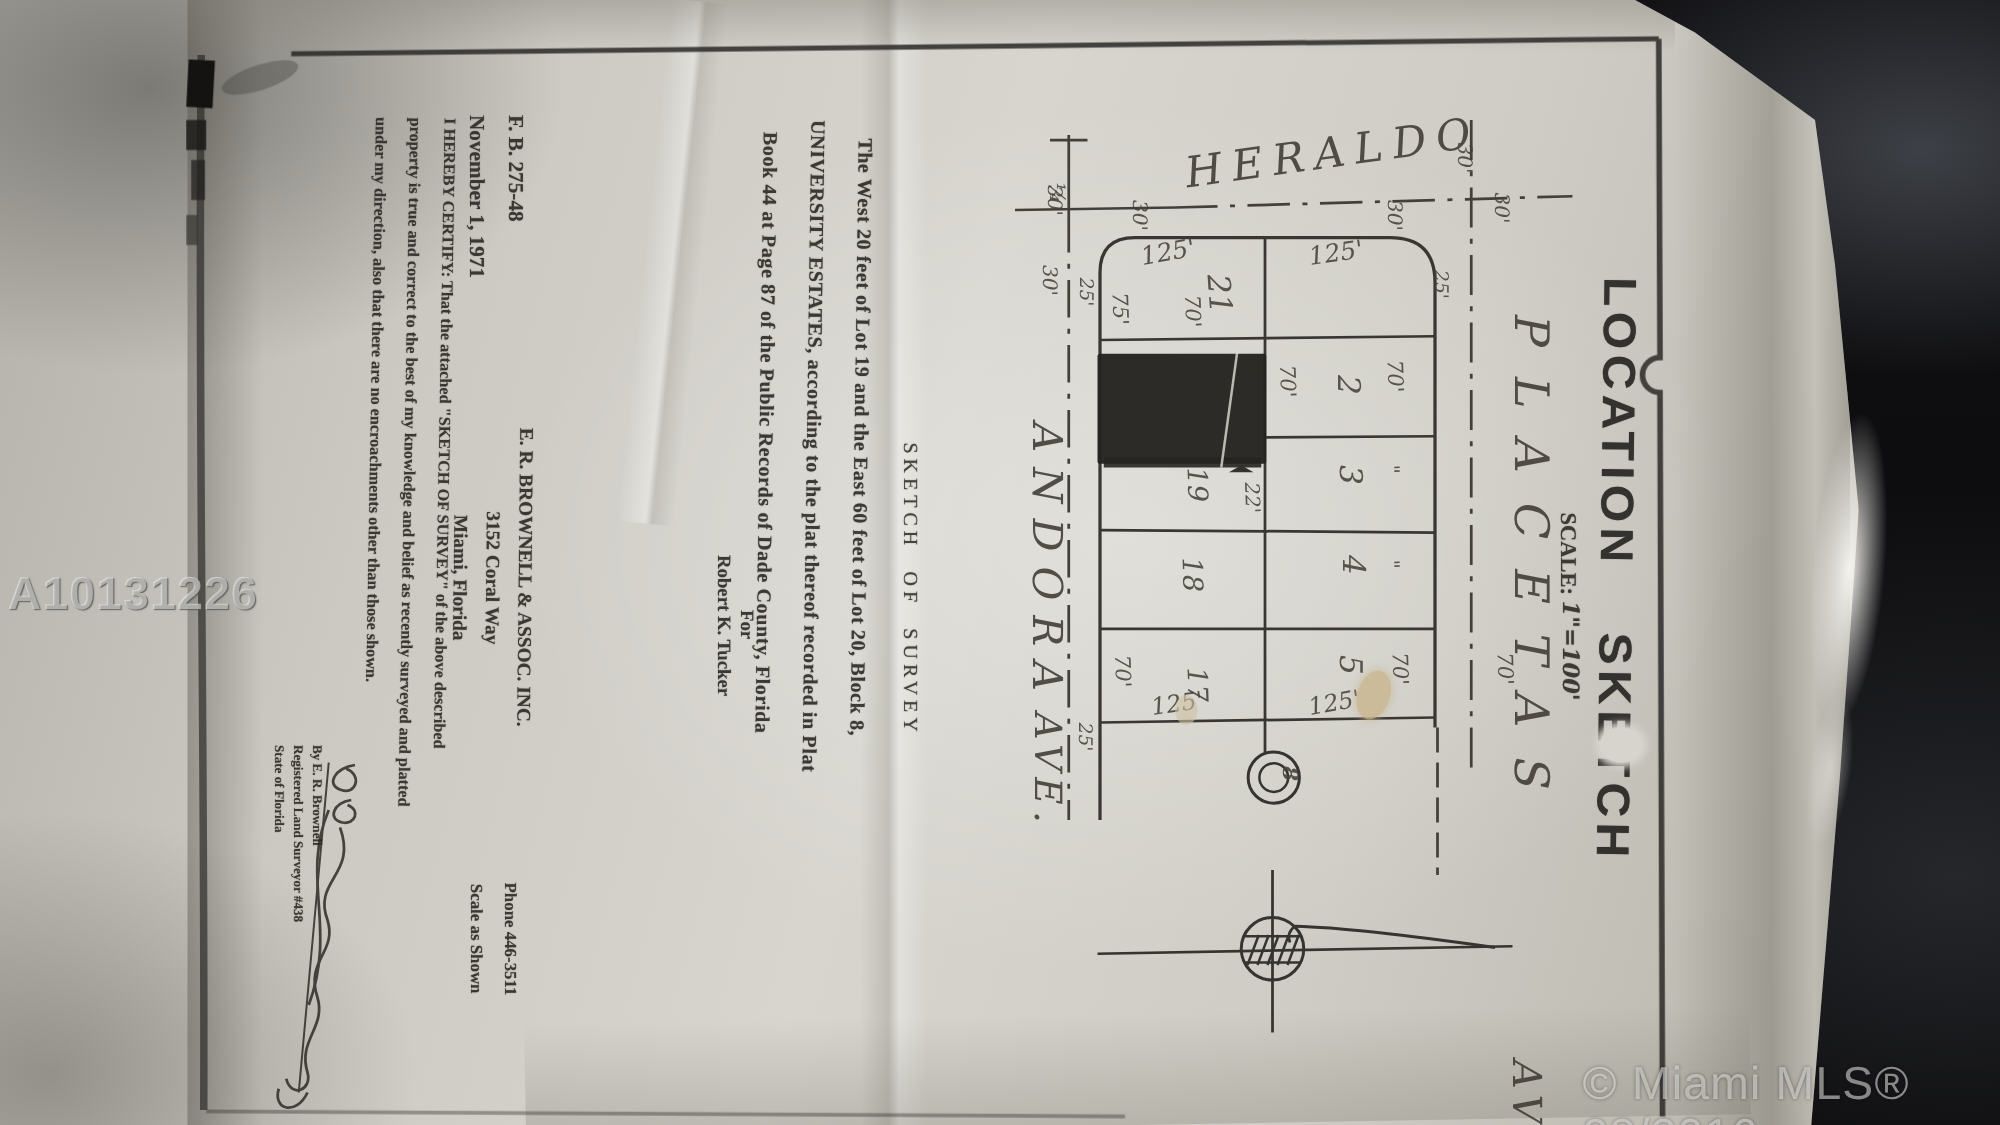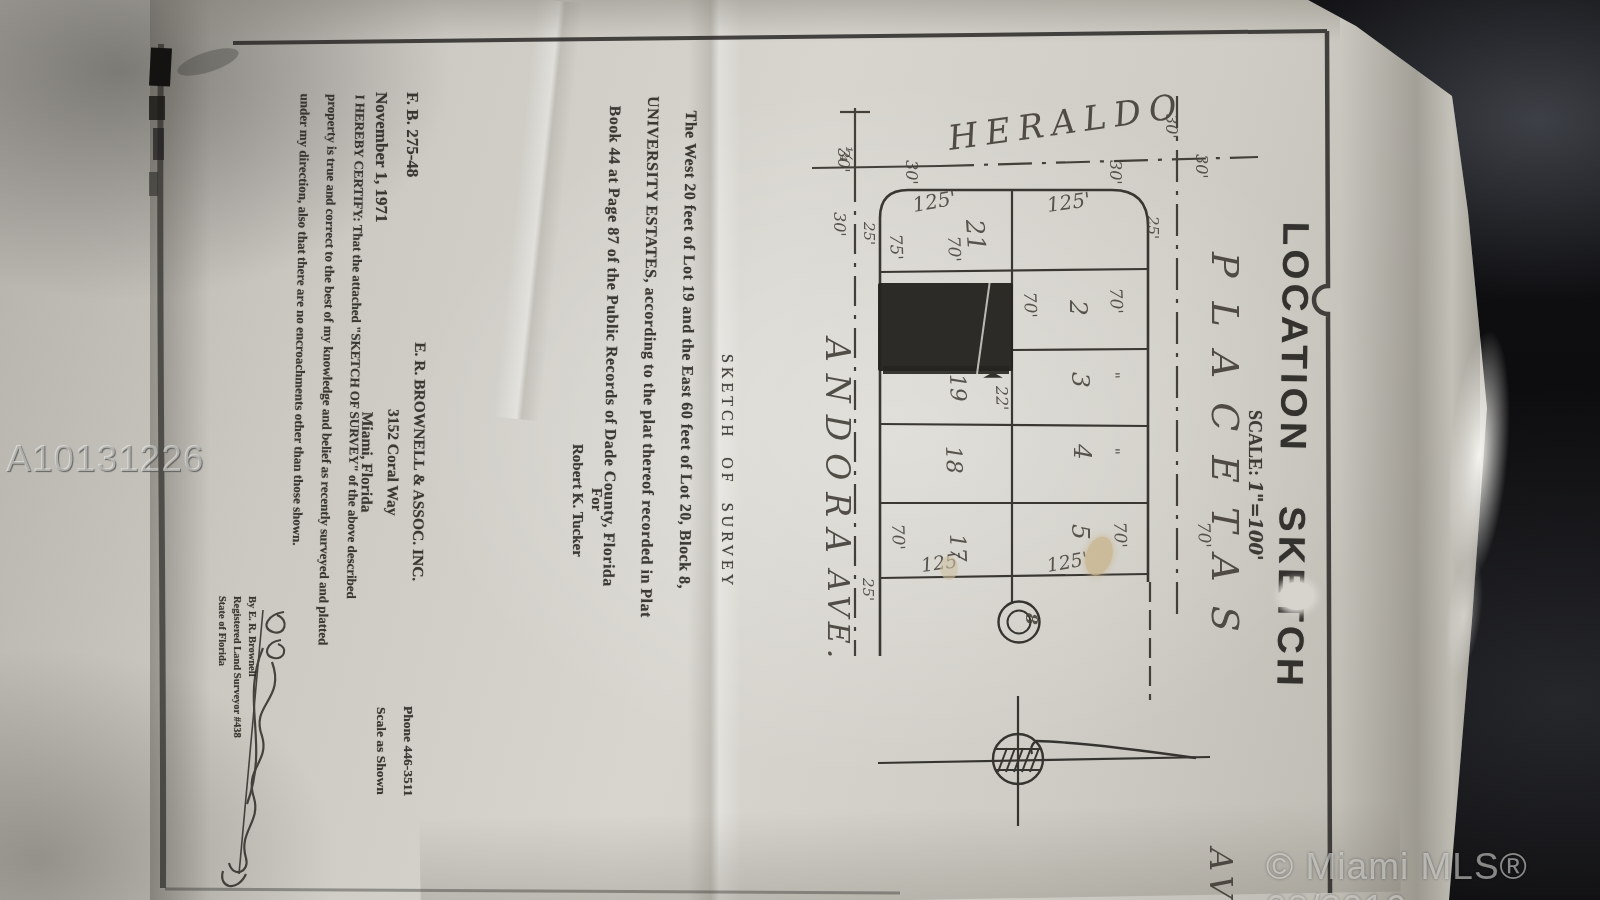--- a/index.html
+++ b/index.html
@@ -61,22 +61,22 @@
   .sigl{left:212px;top:596px;width:48px;height:245px;line-height:15px;font-weight:bold;
       font-size:10.5px;}
   
   .blotch{position:absolute;border-radius:50%;}
   .b1{left:1280px;top:582px;width:34px;height:28px;background:#d6d4cd;box-shadow:0 0 6px 4px #d6d4cd;}
   .stain{left:1086px;top:536px;width:26px;height:40px;background:#c9b68e;opacity:.8;transform:rotate(18deg);
          box-shadow:0 0 5px 2px rgba(201,182,142,.6);}
   .stain2{left:940px;top:556px;width:18px;height:24px;background:#cfc2a2;opacity:.6;}
   
   .wm{position:absolute;font-family:"Liberation Sans",sans-serif;pointer-events:none;}
-  .wm-id{left:6px;top:438px;font-size:37px;color:rgba(250,250,248,.50);
-         text-shadow:1px 1px 1px rgba(85,85,82,.85);letter-spacing:1px;}
+  .wm-id{left:6px;top:454px;font-size:37px;color:rgba(250,250,248,.50);
+         text-shadow:1px 1px 1px rgba(85,85,82,.85);letter-spacing:1px;font-weight:bold;}
   .wm-mls{left:1266px;top:846px;font-size:37px;color:rgba(236,236,233,.55);
          text-shadow:0 0 3px rgba(0,0,0,.4);letter-spacing:1px;}
   
   .sliver{position:absolute;left:1450px;top:330px;width:58px;height:252px;transform:rotate(5deg);
       background:radial-gradient(closest-side,rgba(248,247,242,.95),rgba(248,247,242,0));}
   .sliver2{position:absolute;left:1447px;top:556px;width:34px;height:120px;transform:rotate(8deg);opacity:.55;
       background:radial-gradient(closest-side,rgba(240,239,234,.9),rgba(240,239,234,0));}
   svg text{font-family:"DejaVu Serif",serif;font-style:italic;fill:#45413a;opacity:.88;}
   svg .st{fill:#3e3a33;}
 </style>

